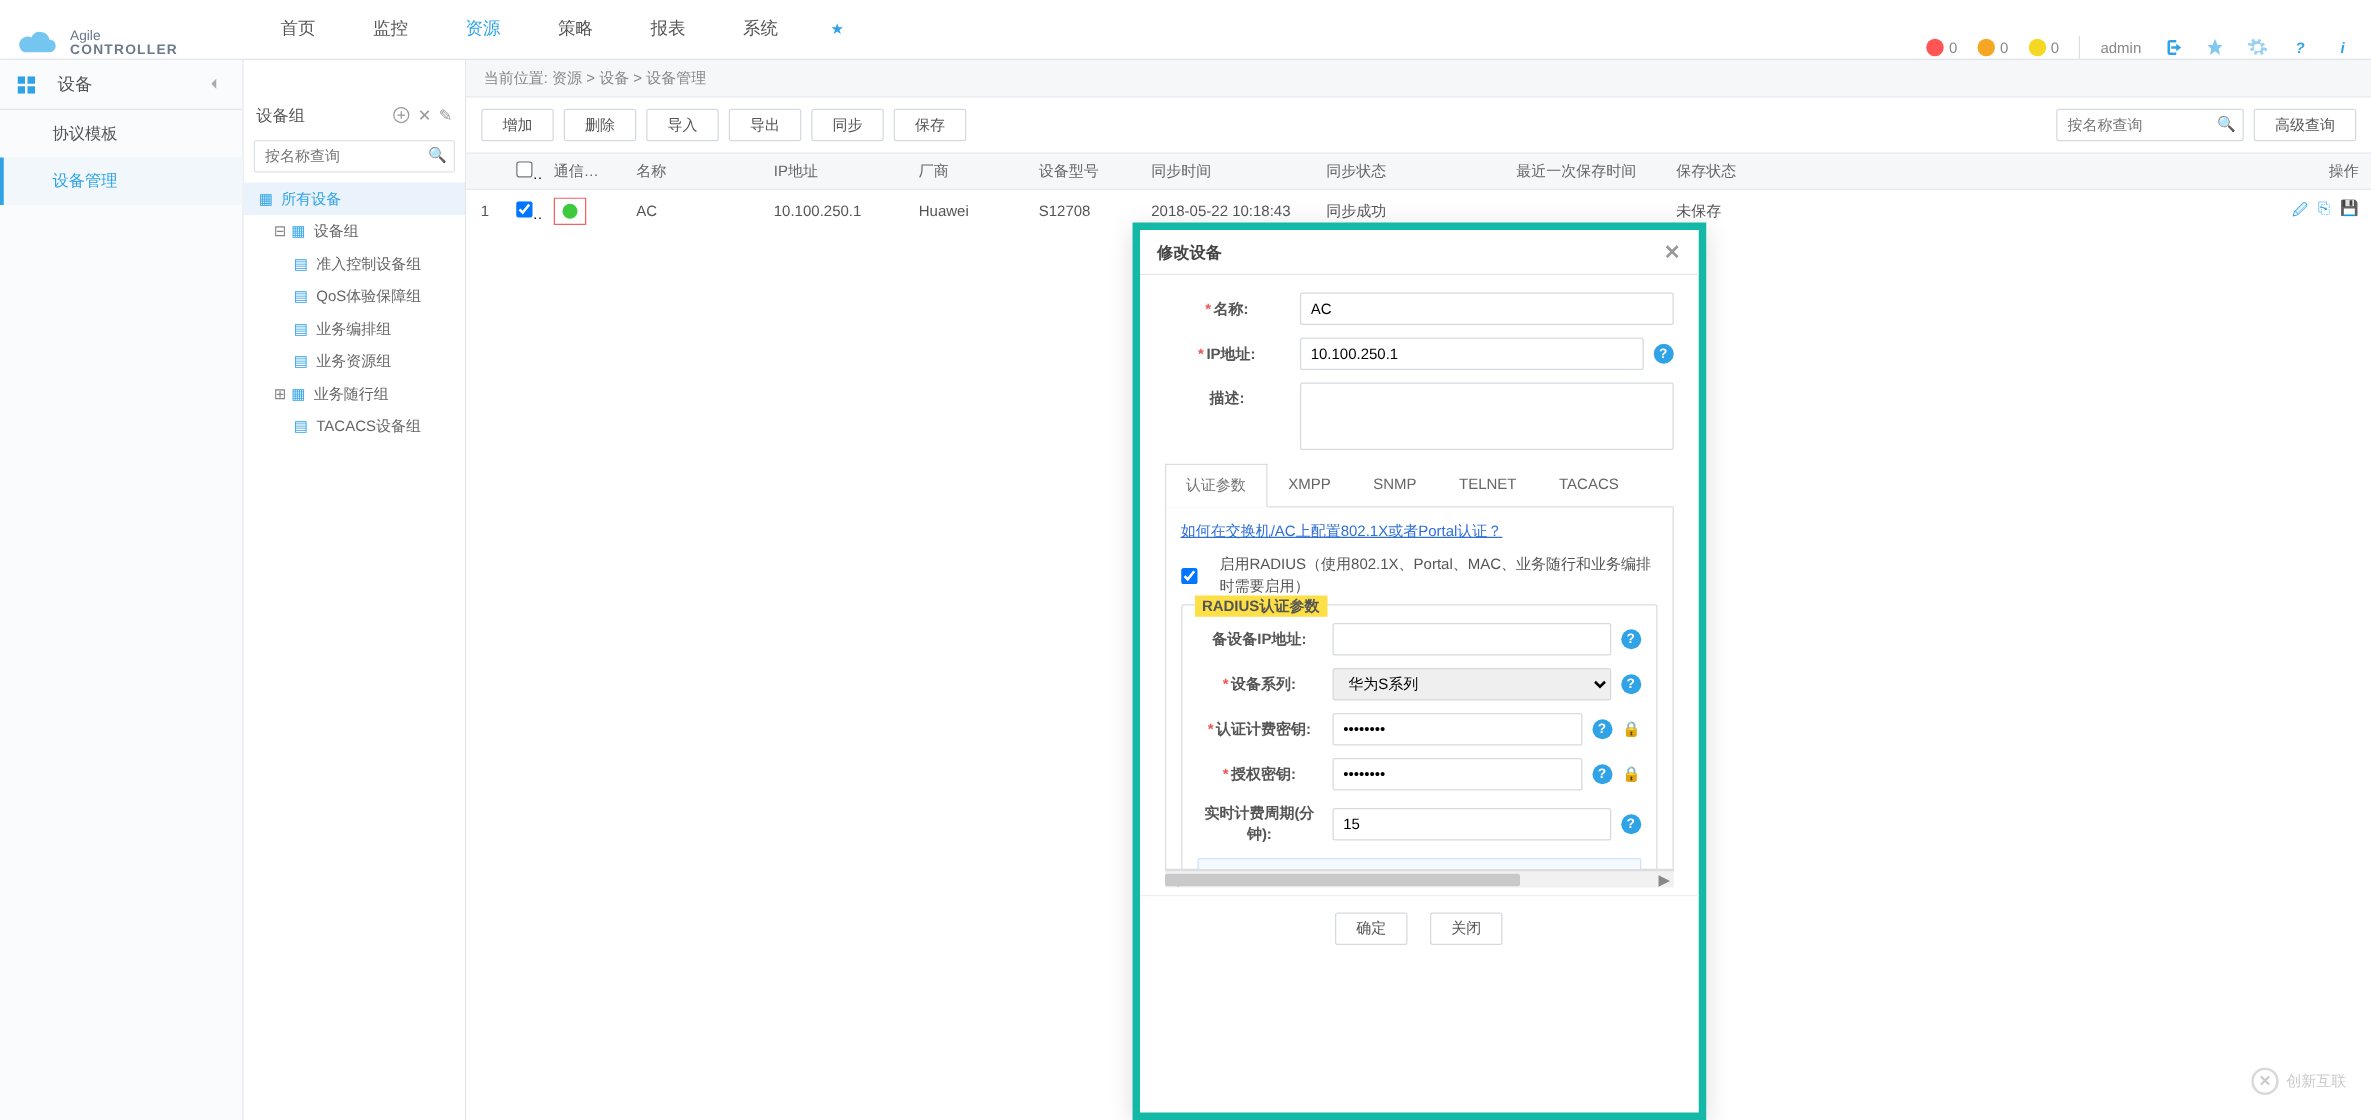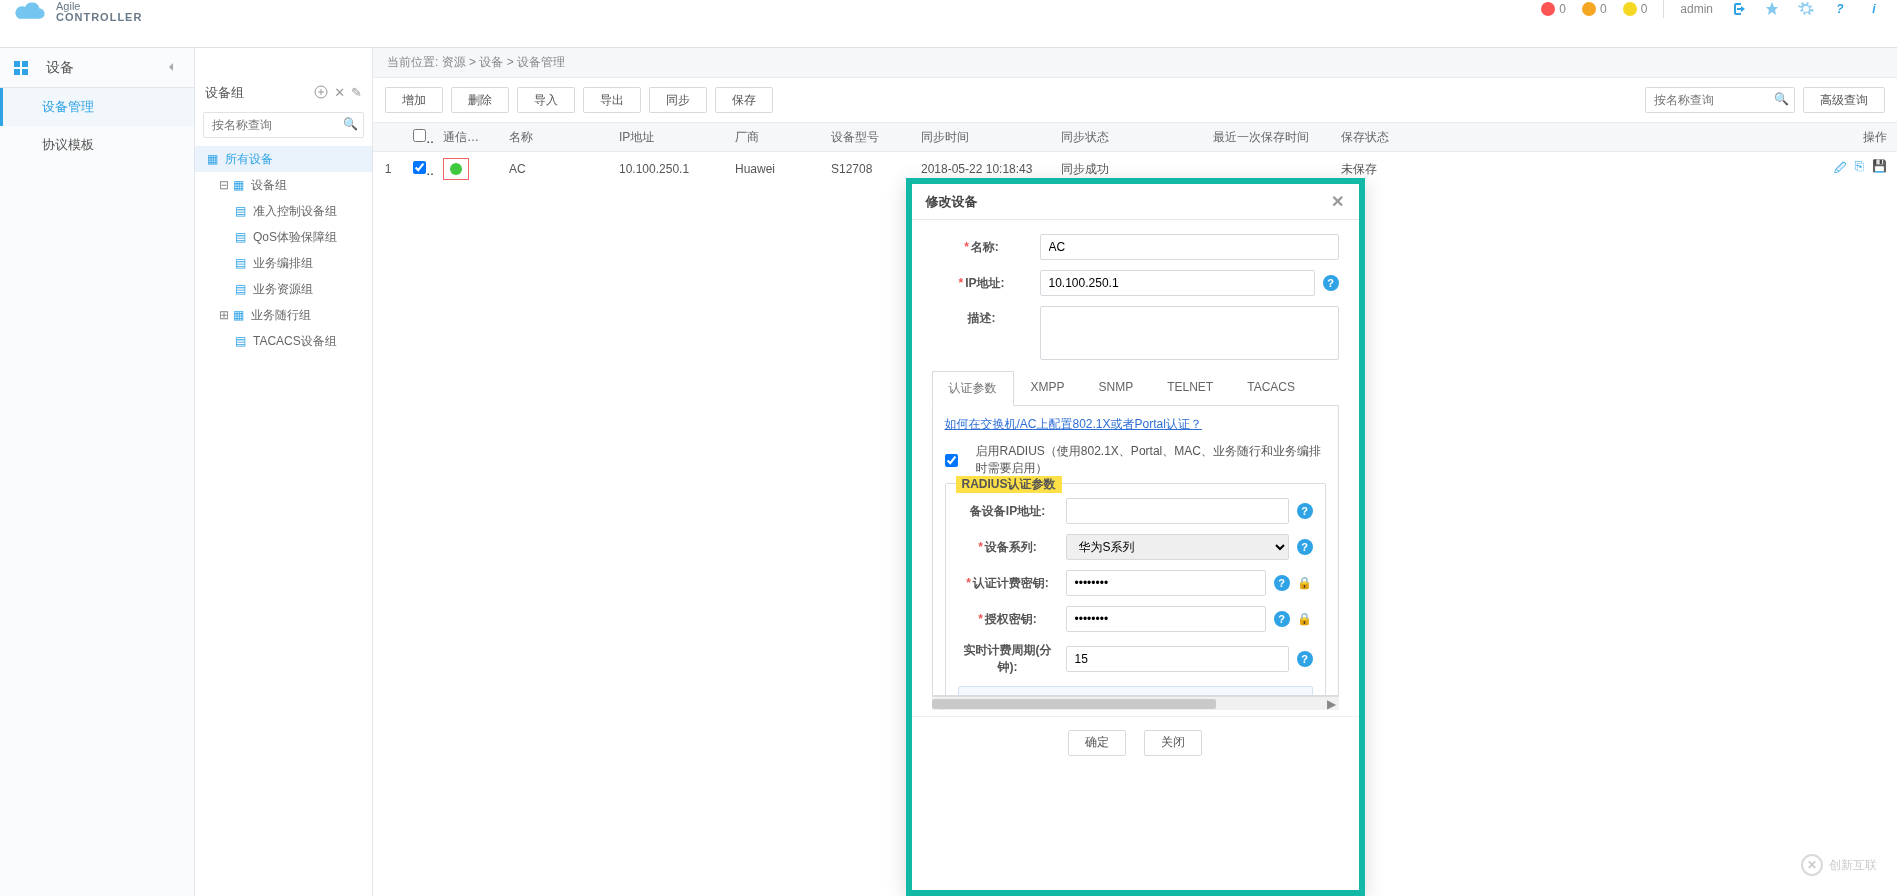--- a/index.html
+++ b/index.html
@@ -1,19 +1,19 @@
 <!DOCTYPE html>
 <html><head>
 <meta charset="utf-8">
 <style>
 * { box-sizing: border-box; margin: 0; padding: 0; font-family: "Microsoft YaHei", Arial, sans-serif; }
 body { background: #eef1f4; font-size: 12px; color: #555; }
 
 
-.topbar { height: 48px; background: #fff; border-bottom: 1px solid #e0e4e8; display: flex; align-items: flex-start; padding: 0 14px; }
+.topbar { height: 48px; background: #fff; border-bottom: 1px solid #e0e4e8; display: flex; align-items: flex-end; padding: 0 14px; }
 .logo-wrap { display: flex; align-items: center; gap: 8px; margin-right: 60px; }
 .logo-cloud { width: 34px; height: 24px; }
 .logo-text { display: flex; flex-direction: column; line-height: 1; font-size: 11px; color: #6a7a8a; }
 .logo-text .l2 { font-weight: bold; letter-spacing: 1px; }
 .nav-main { display: flex; gap: 2px; }
 .nav-main a { padding: 0 22px; height: 48px; display: flex; align-items: center; color: #555; text-decoration: none; font-size: 14px; cursor: pointer; }
 .nav-main a.active { color: #2fa3e6; }
 .star-icon { color: #2fa3e6; display:flex; align-items:center; padding:0 18px; }
 .topbar-right { margin-left: auto; display: flex; align-items: center; gap: 16px; color: #888; }
 .status-pill { display: flex; align-items: center; gap: 4px; font-size: 12px; }
@@ -101,20 +101,29 @@
 <div class="topbar">
   <div class="logo-wrap">
     <svg class="logo-cloud" viewBox="0 0 40 28">
         <path fill="#74c5ef" d="M30 10a9 9 0 00-17-2A7 7 0 006 22h24a6 6 0 000-12z"></path>
       </svg>
     <div class="logo-text">
       <span class="l1">Agile</span>
       <span class="l2">CONTROLLER</span>
     </div>
   </div>
+  <nav class="nav-main">
+    <a>首页</a>
+    <a>监控</a>
+    <a class="active">资源</a>
+    <a>策略</a>
+    <a>报表</a>
+    <a>系统</a>
+    <span class="star-icon">★</span>
+  </nav>
   <div class="topbar-right">
     <span class="status-pill">
         <span class="dot red"></span>
         <span>0</span>
       </span>
     <span class="status-pill">
         <span class="dot orange"></span>
         <span>0</span>
       </span>
     <span class="status-pill">
@@ -153,25 +162,25 @@
             <rect fill="#2fa3e6" x="8" width="6" height="6"></rect>
             <rect fill="#2fa3e6" y="8" width="6" height="6"></rect>
             <rect fill="#2fa3e6" x="8" y="8" width="6" height="6"></rect>
           </svg>
         <span>设备</span>
       </span>
       <span class="collapse"><svg width="14" height="14" viewBox="0 0 14 14">
             <path fill="#aaa" d="M9 3L5 7l4 4z"></path>
           </svg></span>
     </div>
+    <div class="side-item">
+        <span>协议模板</span>
+      </div>
     <div class="side-item active">
         <span>设备管理</span>
-      </div>
-    <div class="side-item">
-        <span>协议模板</span>
       </div>
   </aside>
 
   <div class="center-col">
     <div style="height:30px;"></div>
     <div class="tree-head">
       <span>设备组</span>
       <span class="tree-head-icons">
         <span><svg width="14" height="14">
               <circle cx="7" cy="7" r="6" fill="none" stroke="#999"></circle>

